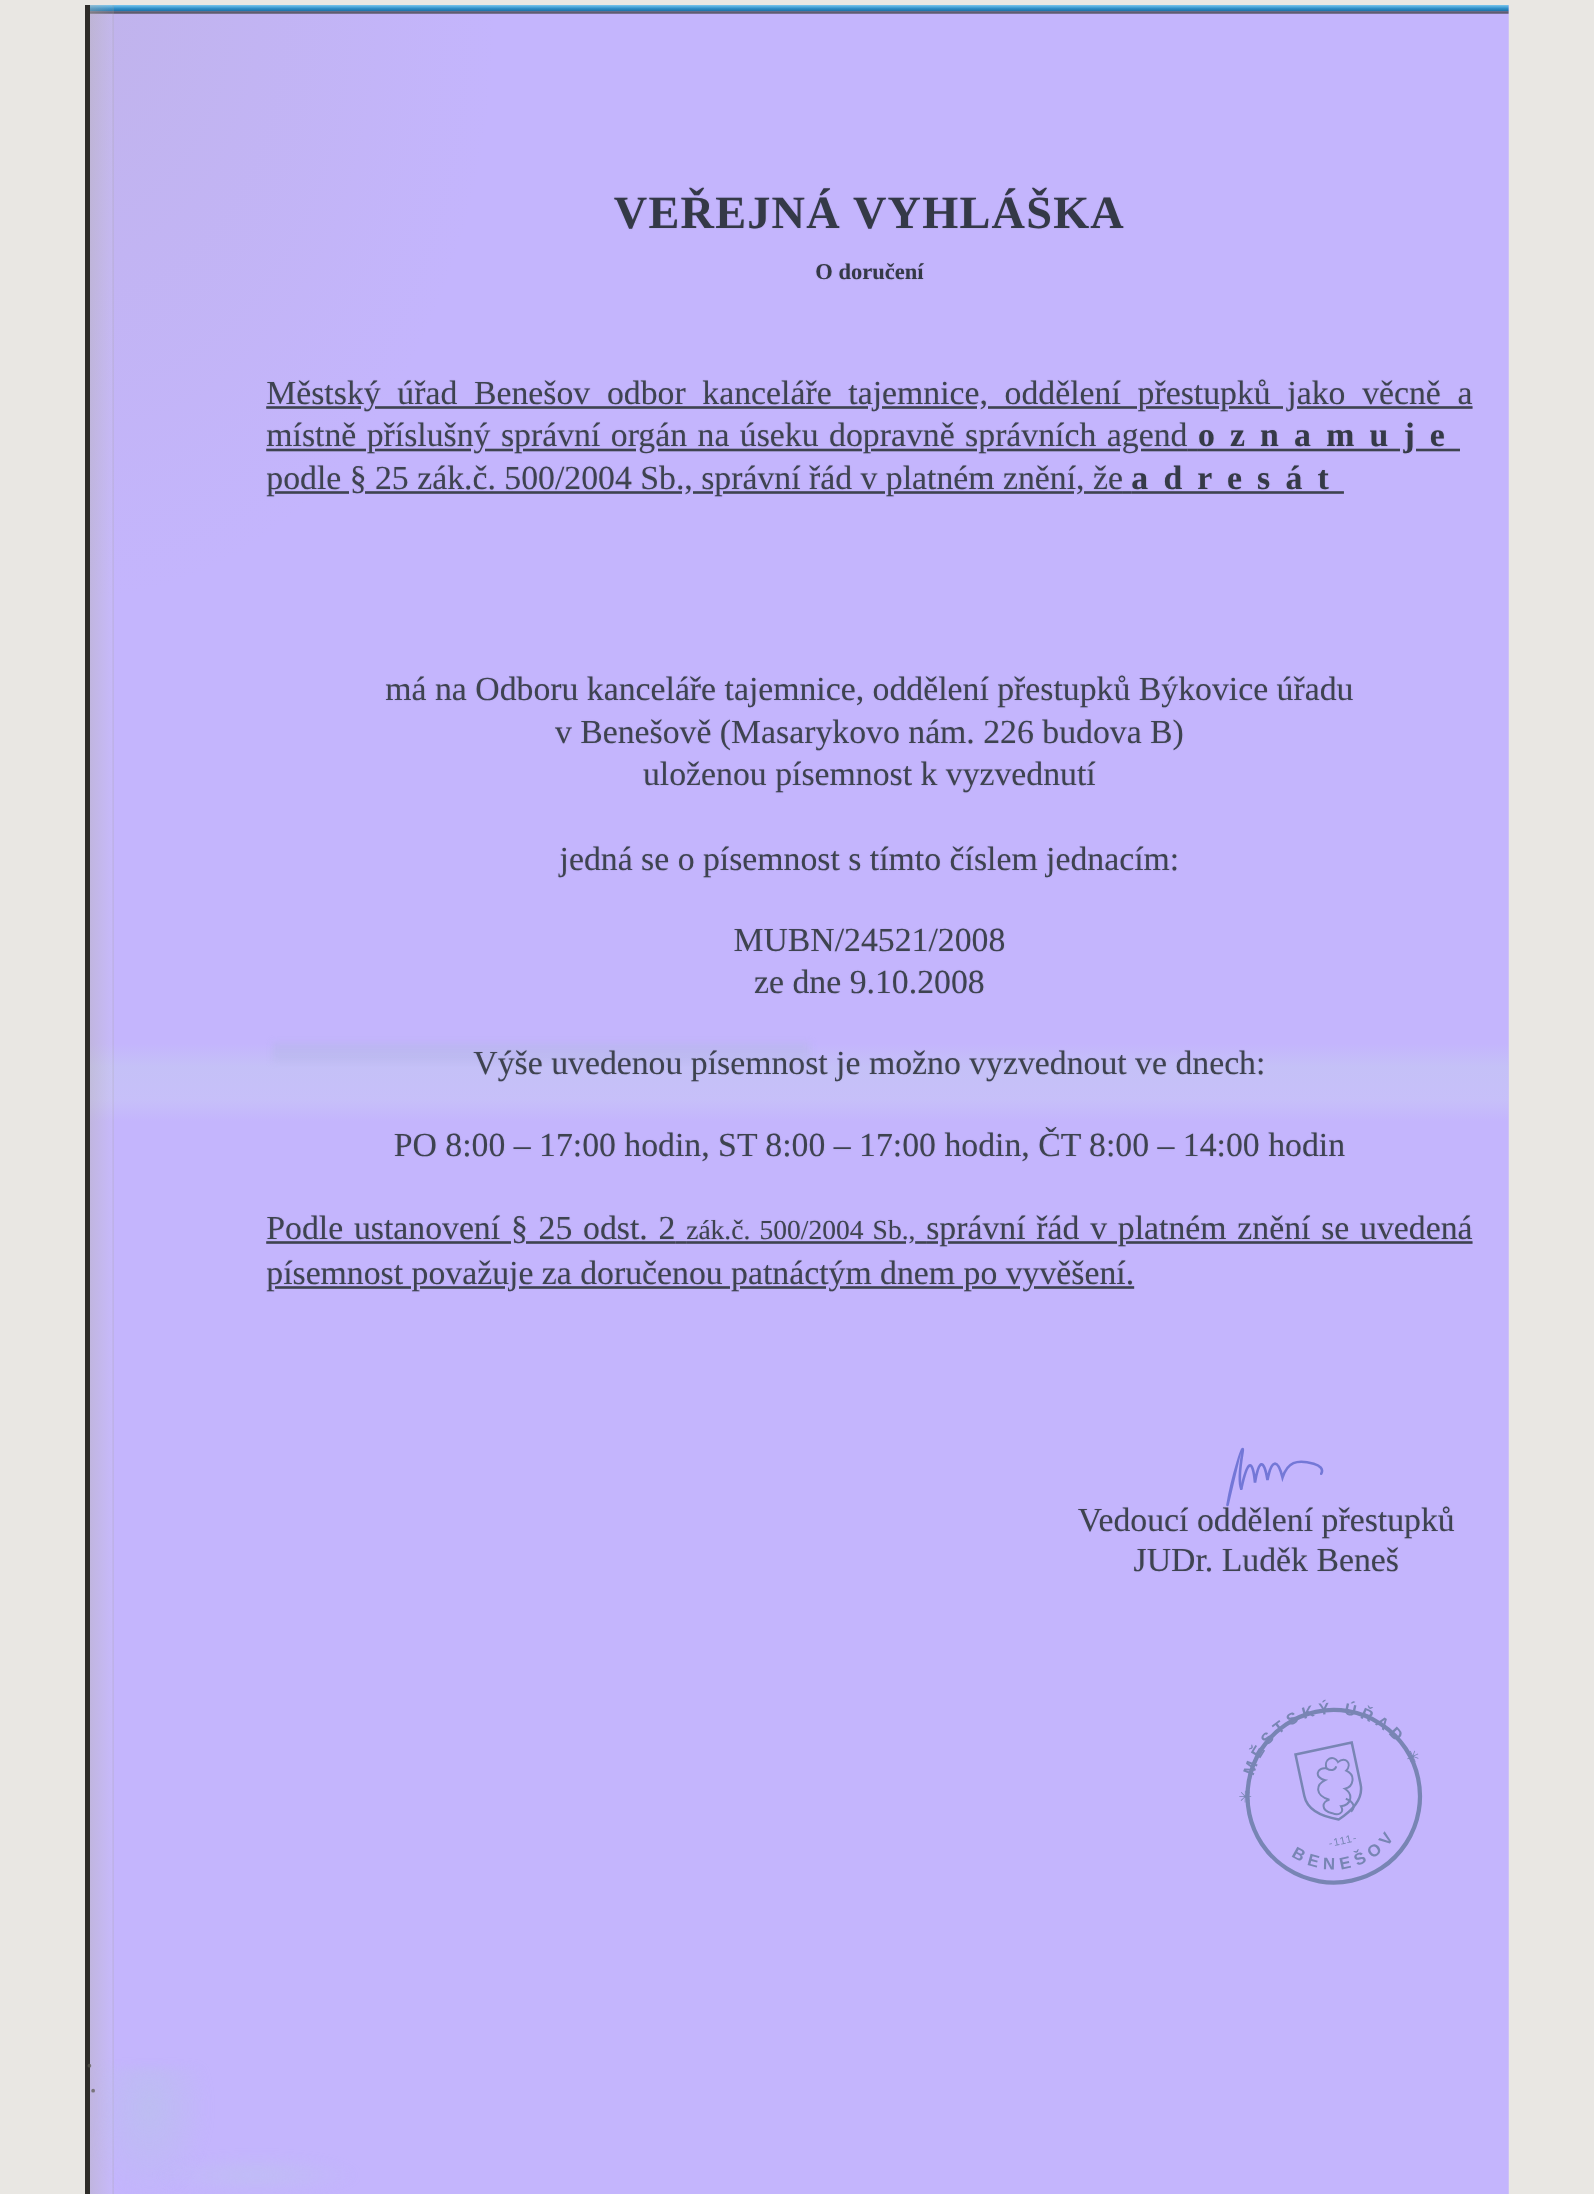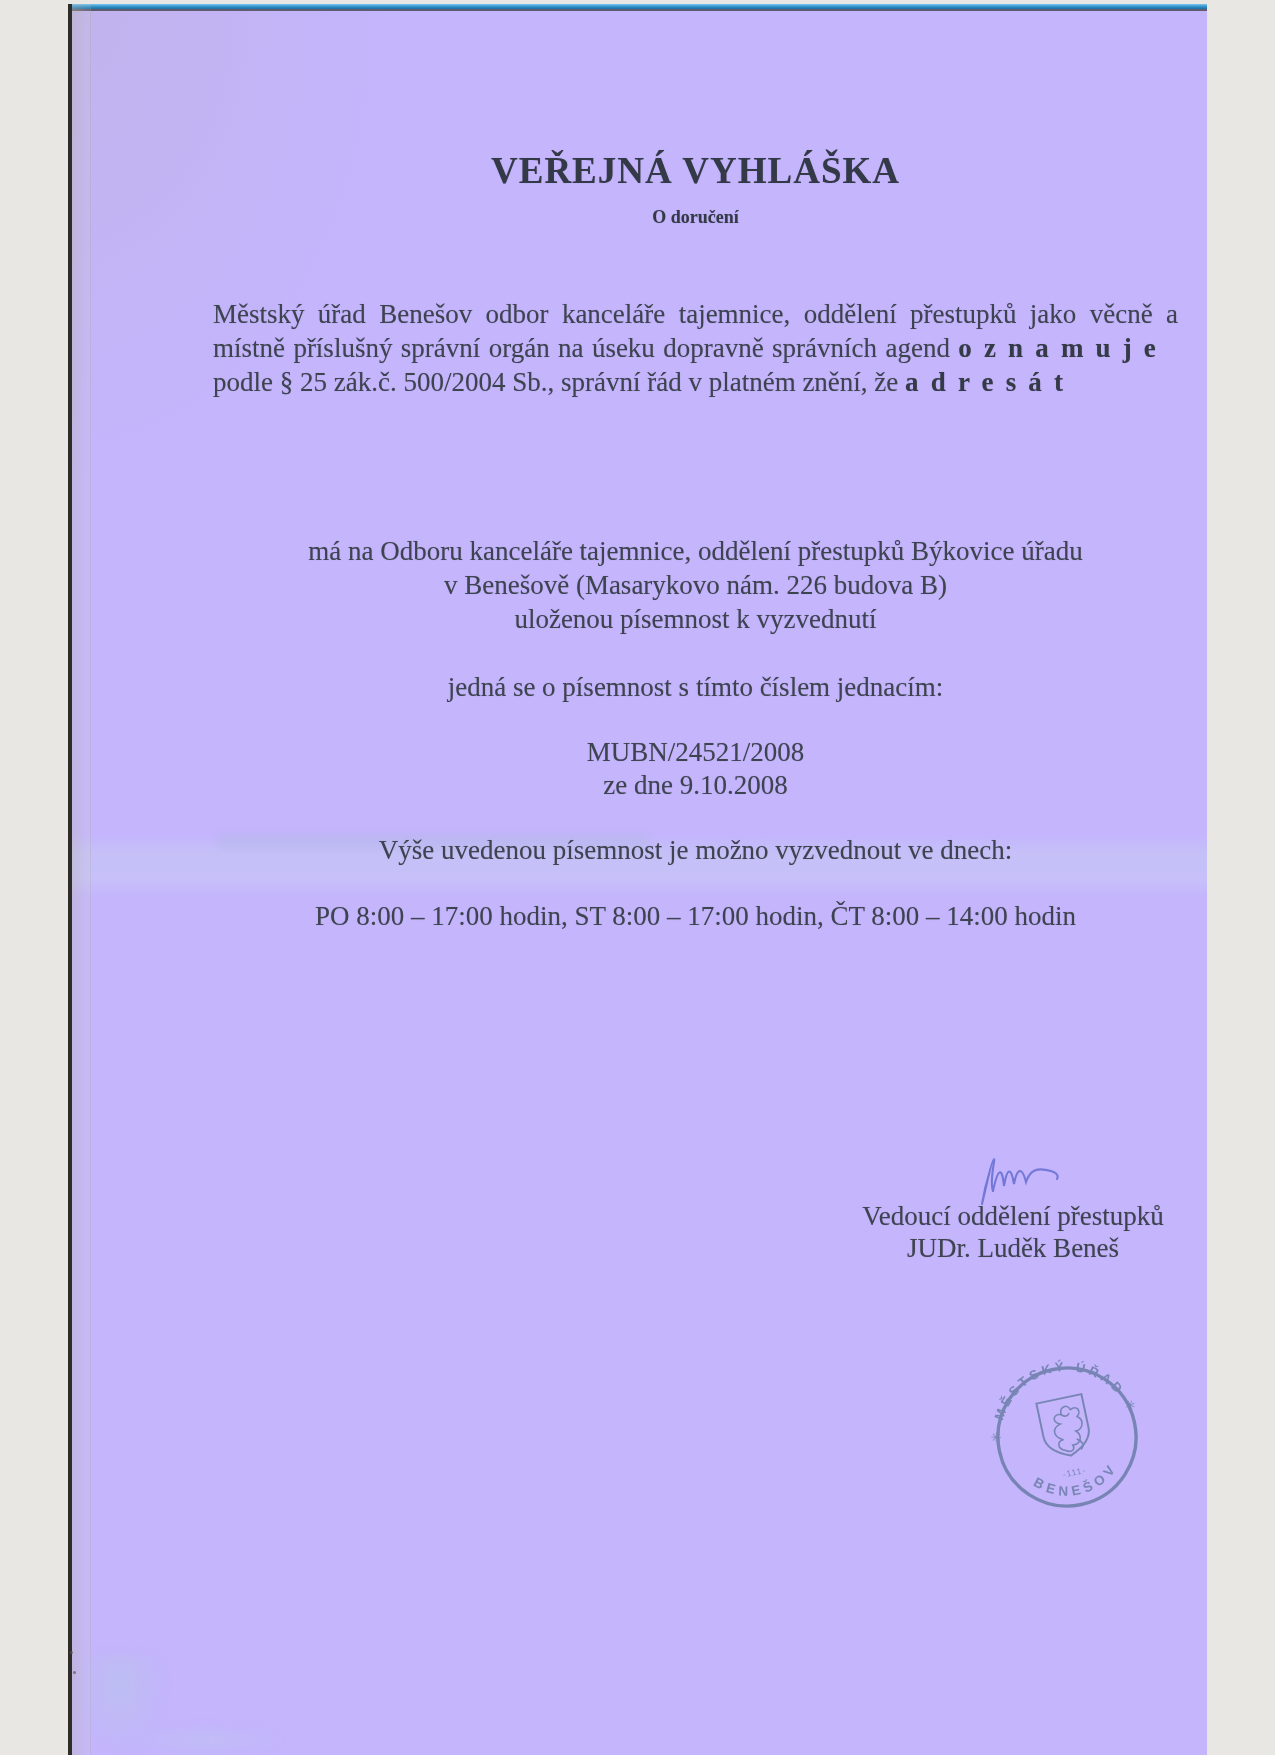--- a/index.html
+++ b/index.html
@@ -28,21 +28,21 @@
   .smudge2 { position:absolute; left:55px; top:1720px; width:165px; height:32px;
     background:radial-gradient(ellipse, rgba(188,200,236,.45), transparent 70%); filter:blur(4px); }
   .speck { position:absolute; width:3px; height:3px; border-radius:50%; background:#5a584f; opacity:.7; }
   .speck.s1 { left:2px; top:1647px; } .speck.s2 { left:5px; top:1667px; }
   
   .content { position:absolute; left:145px; top:0; width:965px; height:100%;
     font-size:27px; line-height:34px;
     text-shadow:0 0 1px rgba(62,67,80,.30); }
   .blk { position:absolute; left:0; width:100%; }
   .center { text-align:center; }
-  .justify { text-align:justify; }
+  .justify { text-align:justify;text-decoration:underline; }
   .t-title   { top:150px; font-size:37px; font-weight:bold; letter-spacing:1px; color:#343947; }
   .t-sub     { top:196px; font-size:18px; font-weight:bold; color:#343947; }
   .t-intro   { top:293px; }
   .emph { font-weight:bold; letter-spacing:.45em; color:#353a47; }
   .gap-r { margin-right:10px; }
   .t-name    { top:461px; font-weight:bold; color:#353a47; }
   .t-storage { top:530px; }
   .t-refintro  { top:666px; }
   .t-refnum    { top:731px; }
   .t-refdate   { top:764px; }
@@ -95,20 +95,25 @@
       <div>uloženou písemnost k vyzvednutí</div>
     </div>
 
     <div class="blk t-refintro center">jedná se o písemnost s tímto číslem jednacím:</div>
     <div class="blk t-refnum center">MUBN/24521/2008</div>
     <div class="blk t-refdate center">ze dne 9.10.2008</div>
 
     <div class="blk t-pickintro center">Výše uvedenou písemnost je možno vyzvednout ve dnech:</div>
     <div class="blk t-pickhours center">PO 8:00 – 17:00 hodin, ST 8:00 – 17:00 hodin, ČT 8:00 – 14:00 hodin</div>
 
+    <p class="blk t-legal justify" style="margin:0">
+      <span>Podle ustanovení § 25 odst. 2</span>
+      <span class="small-cite">zák.č. 500/2004 Sb.,</span>
+      <span>správní řád v platném znění se uvedená písemnost považuje za doručenou patnáctým dnem po vyvěšení.</span>
+    </p>
 
 
     <div class="blk t-sig">
       <div>Vedoucí oddělení přestupků</div>
       <div>JUDr. Luděk Beneš</div>
     </div>
   </div>
 
   <svg class="sig-svg" viewBox="0 0 100 66">
     <g fill="none" stroke="#666dd0" stroke-width="2.1" stroke-linecap="round" opacity="0.85">

